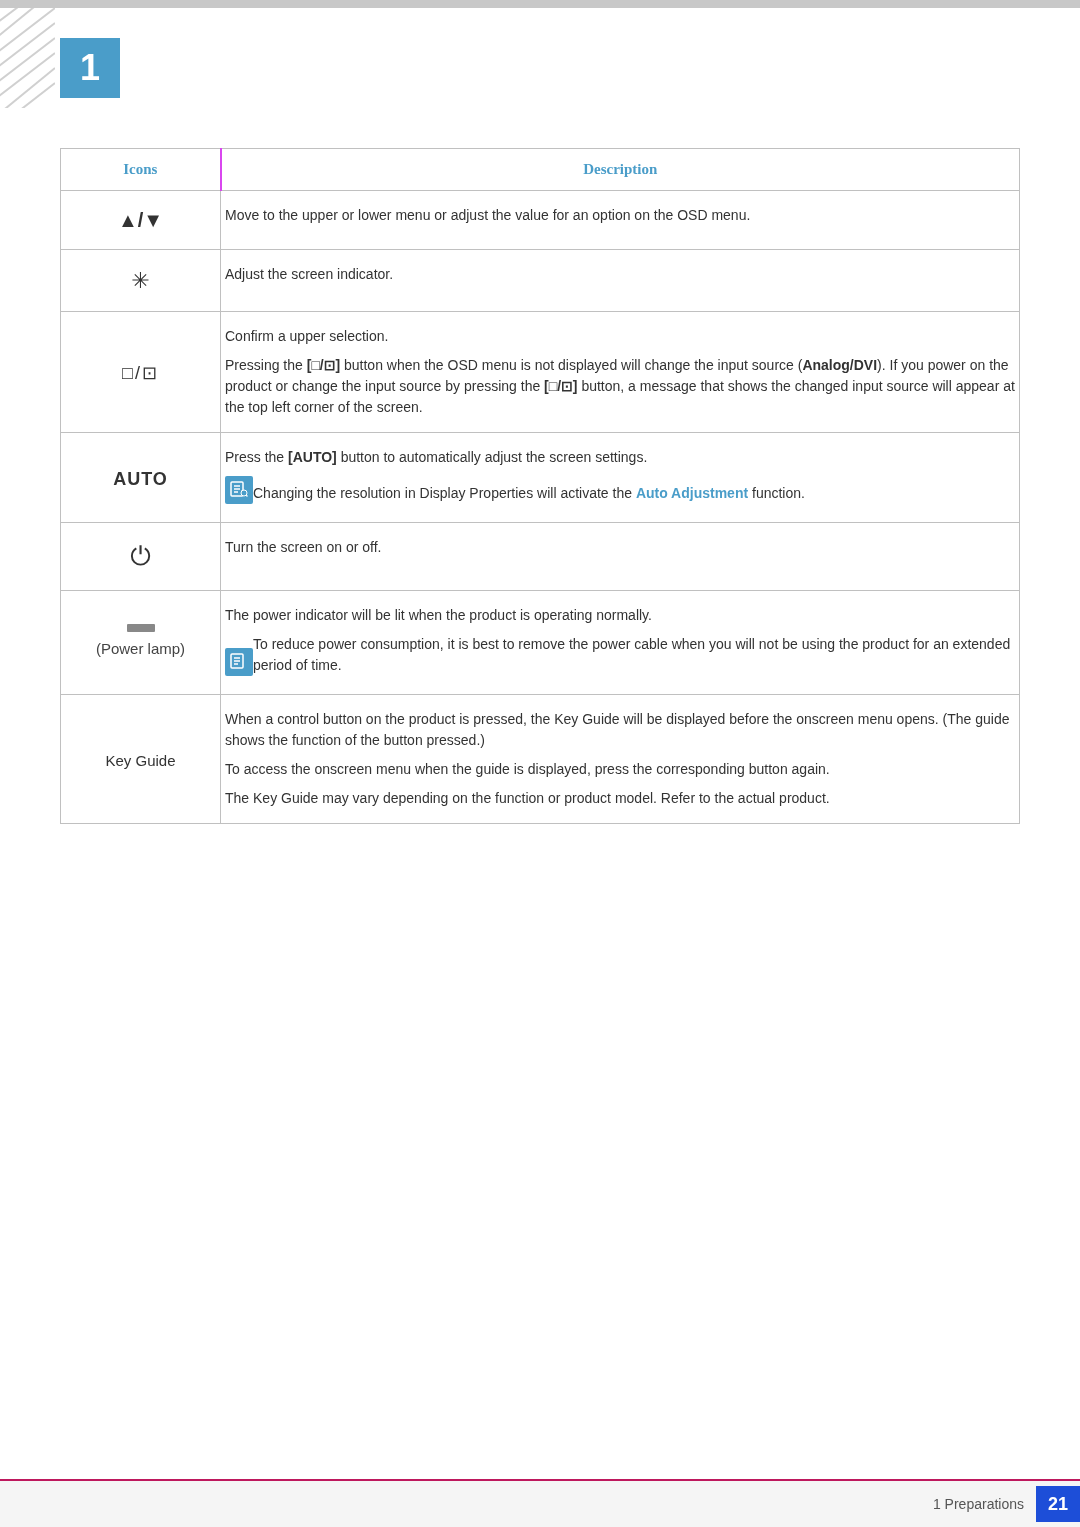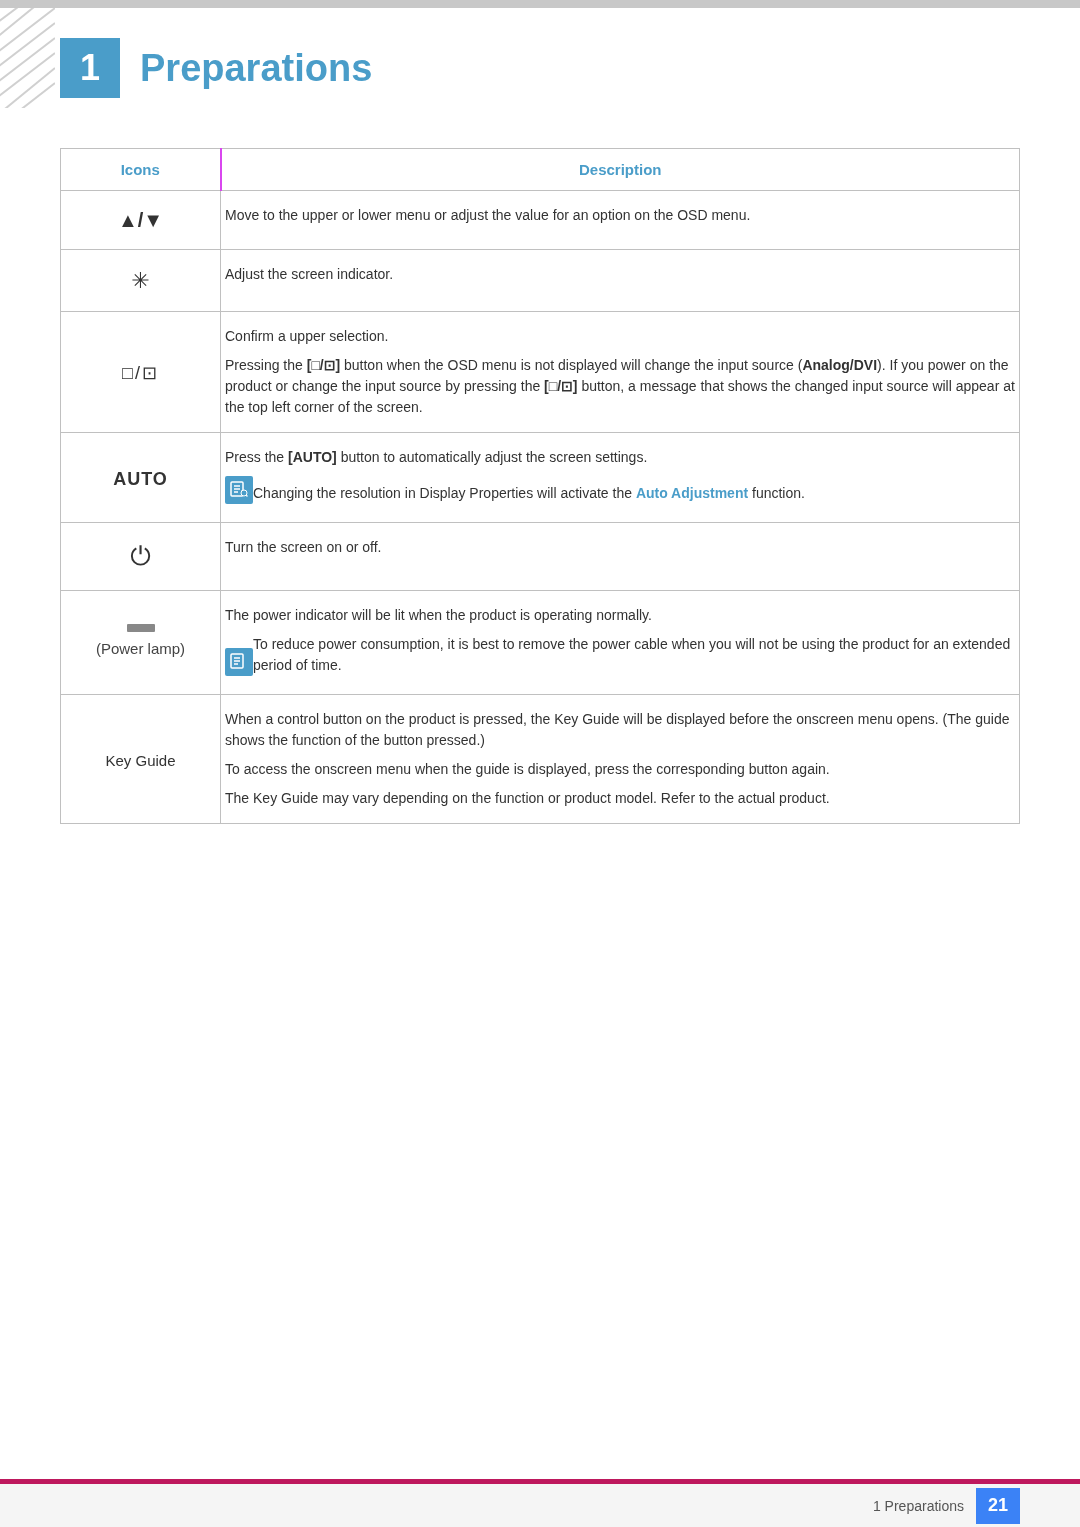--- a/index.html
+++ b/index.html
@@ -166,40 +166,39 @@
     }
 
     
     .footer {
       position: absolute;
       bottom: 0;
       left: 0;
       width: 100%;
       height: 48px;
       background: #f5f5f5;
-      border-top: 5px solid #be185d;
+      border-top: 2px solid #be185d;
       display: flex;
       align-items: center;
       justify-content: flex-end;
-      padding-right: 60px;
     }
 
     .footer-text {
       font-size: 14px;
       color: #555;
     }
 
     .footer-page {
       display: flex;
       align-items: center;
       gap: 0;
     }
 
     .footer-page-box {
-      background: #3b82f6;
+      background: #1d4ed8;
       color: white;
       font-size: 18px;
       font-weight: bold;
       width: 44px;
       height: 36px;
       display: flex;
       align-items: center;
       justify-content: center;
       margin-left: 12px;
     }
@@ -240,20 +239,21 @@
       border-radius: 2px;
       flex-shrink: 0;
     }
     .note-img svg {
       width: 20px;
       height: 20px;
     }
 
     .header-row {
       background: #fdba74;
+      font-family: Liberation Serif, serif;
     }
 
     tr.data-row td {
       vertical-align: middle;
     }
   </style>
 </head>
 <body>
 
 <div class="top-stripes">
@@ -270,21 +270,20 @@
     <line x1="-10" y1="95" x2="55" y2="45" stroke="#d0d0d0" stroke-width="2"></line>
     <line x1="0" y1="105" x2="55" y2="60" stroke="#d0d0d0" stroke-width="2"></line>
     <line x1="10" y1="110" x2="55" y2="75" stroke="#d0d0d0" stroke-width="2"></line>
   </svg>
 </div>
 
 <div class="chapter-header">
   <div class="chapter-number-block">
     <span>1</span>
   </div>
-  <div class="chapter-title">Preparations</div>
 </div>
 
 <div class="main-content">
 
   <table class="icon-table">
     <thead>
       <tr class="header-row">
         <th>Icons</th>
         <th class="desc-header">Description</th>
       </tr>

